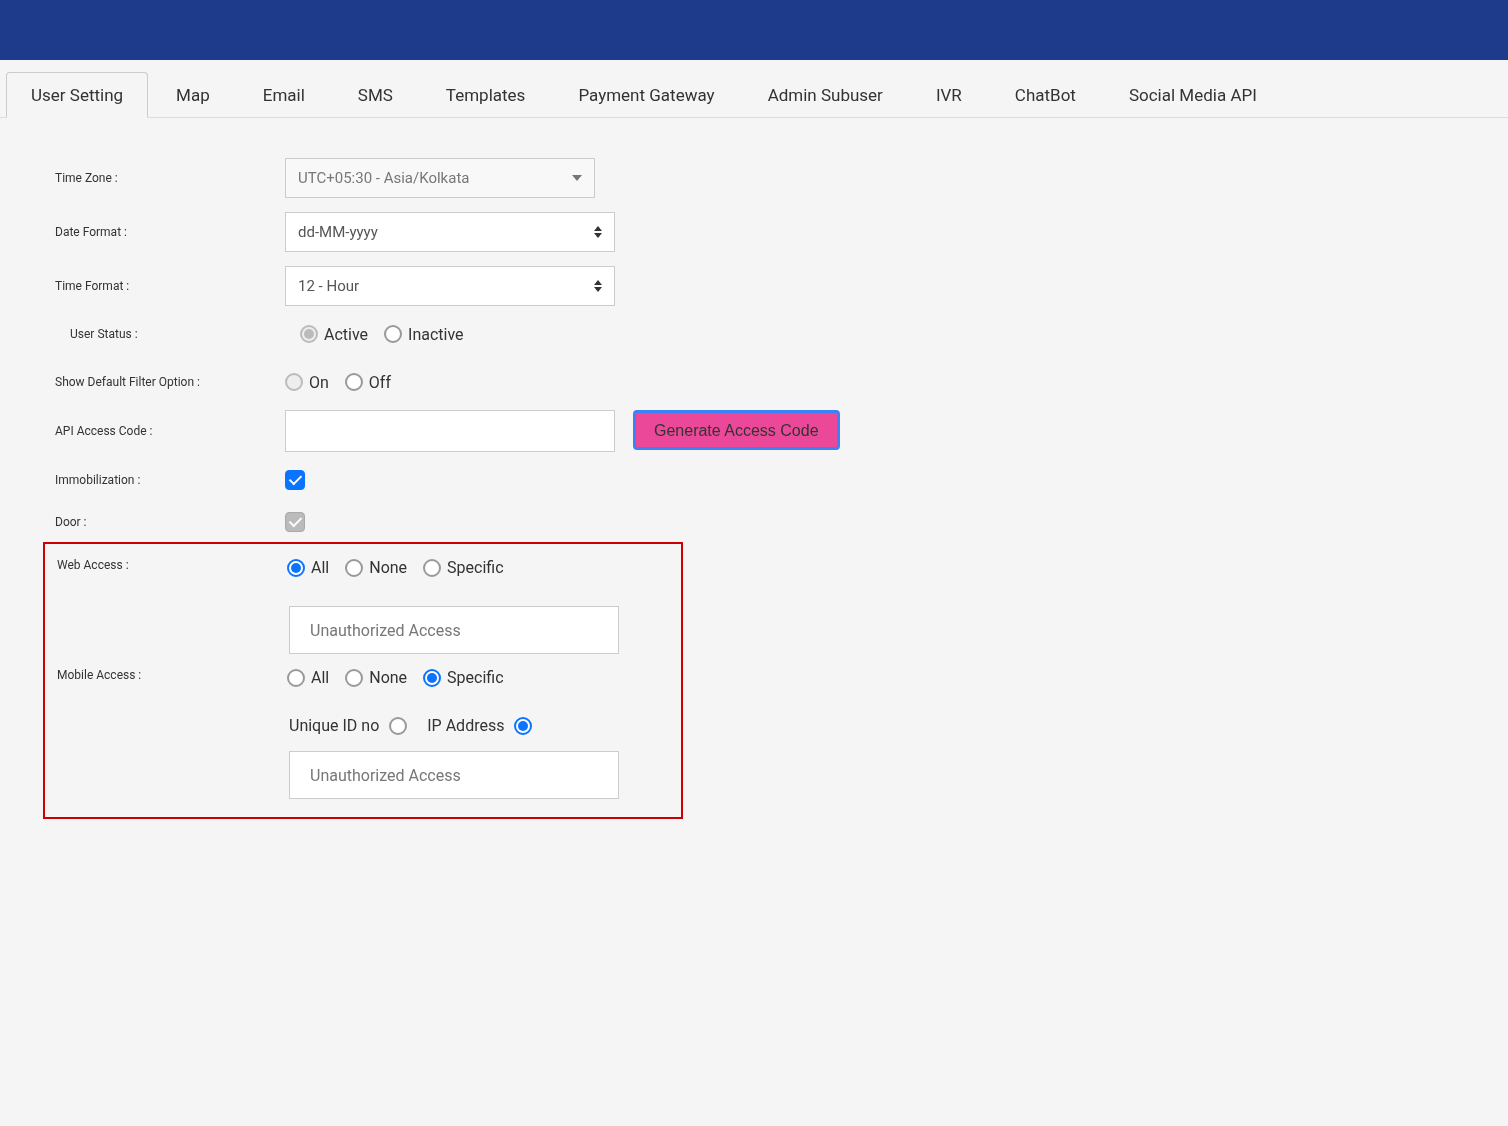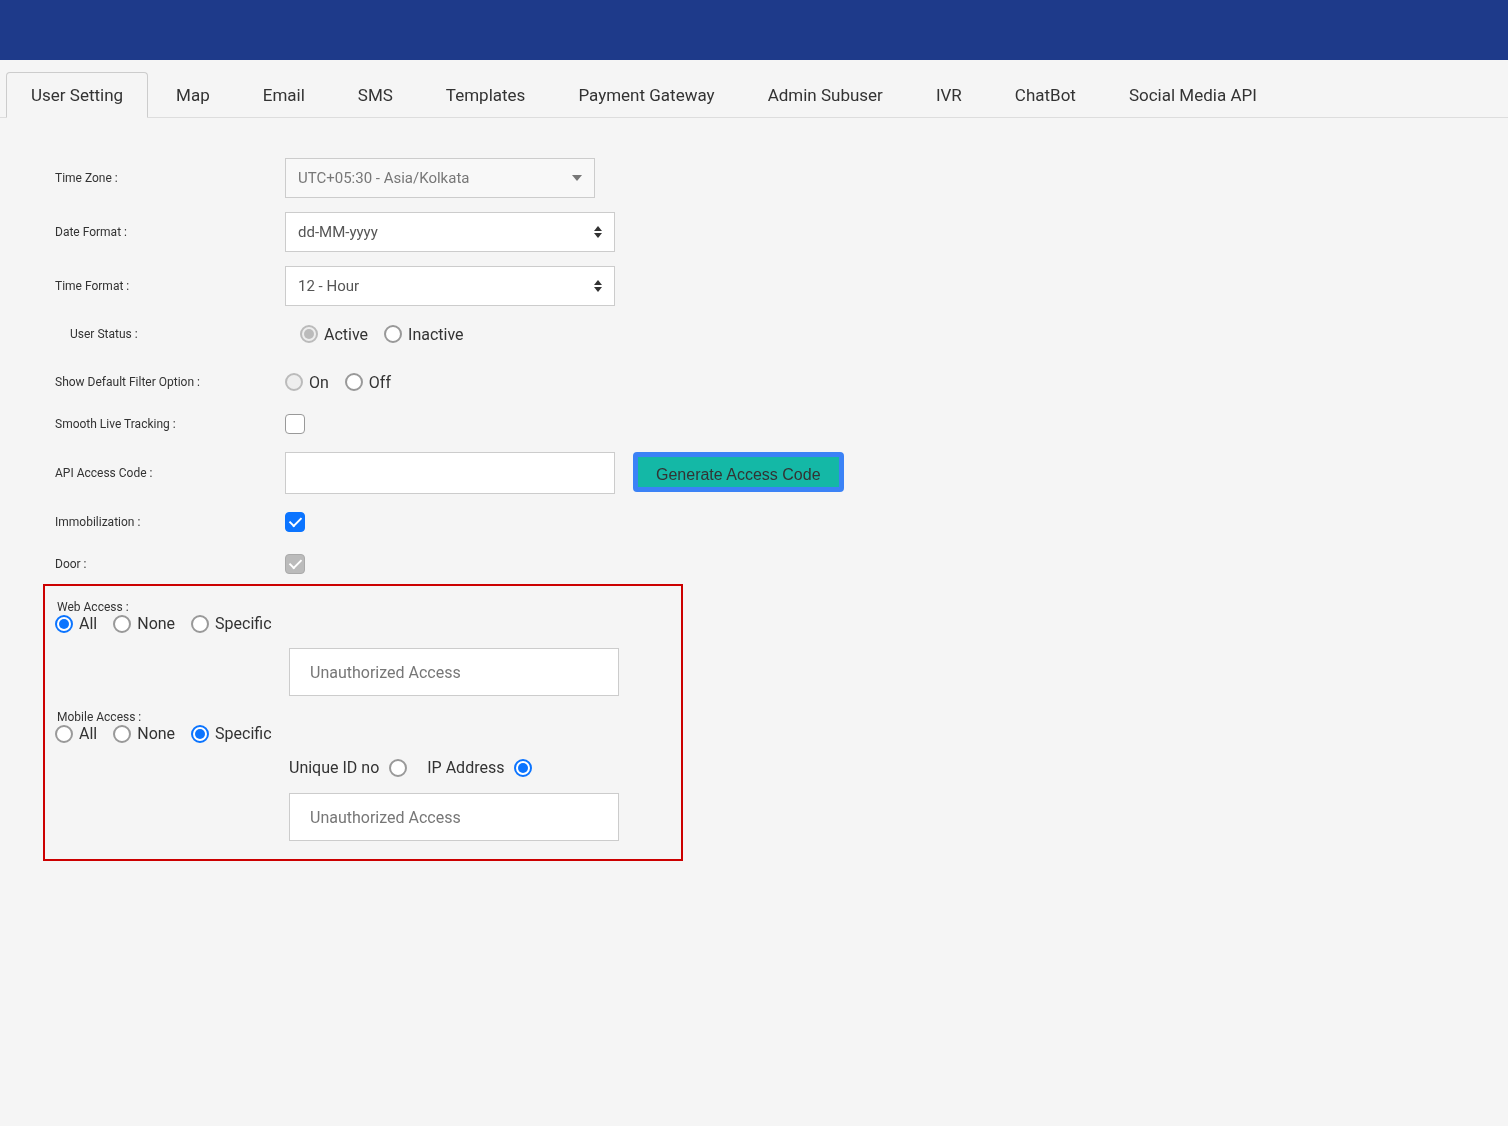--- a/index.html
+++ b/index.html
@@ -173,36 +173,36 @@
   .text-input {
     width: 330px;
     height: 42px;
     border: 1px solid #ccc;
     background: #fff;
     padding: 0 14px;
     font-size: 15px;
   }
   .btn {
     height: 40px;
-    border: 5px solid #3b82f6;
-    background: #14b8a6;
+    border: 3px solid #3b82f6;
+    background: #ec4899;
     border-radius: 4px;
     padding: 9px 18px;
     font-size: 16px;
     color: #333;
     cursor: pointer;
   }
   .highlight-box {
     border: 2.5px solid #cc0000;
     padding: 14px 10px 18px 10px;
     margin-left: -12px;
     margin-top: 4px;
     width: 640px;
   }
-  .highlight-box .form-row { margin-bottom: 10px; flex-direction: column; }
+  .highlight-box .form-row { margin-bottom: 10px; }
   .highlight-box .form-label { width: 232px; padding-left: 2px; }
   .sub-row {
     margin-left: 234px;
     margin-bottom: 14px;
     display: flex;
     align-items: flex-end;
     gap: 10px;
   }
   .chip-input {
     width: 330px;
@@ -287,26 +287,20 @@
         <span class="radio disabled"></span>
         <span>On</span>
       </label>
       <label class="radio-wrap">
         <span class="radio"></span>
         <span>Off</span>
       </label>
     </div>
   </div>
 
-  <div class="form-row" style="min-height:28px;">
-    <div class="form-label">Smooth Live Tracking :</div>
-    <div class="form-control-area">
-      <span class="checkbox"></span>
-    </div>
-  </div>
 
   <div class="form-row">
     <div class="form-label">API Access Code :</div>
     <div class="form-control-area" style="gap:18px;">
       <input class="text-input" value="" style="">
       <button class="btn">Generate Access Code</button>
     </div>
   </div>
 
   <div class="form-row" style="min-height:28px;">

